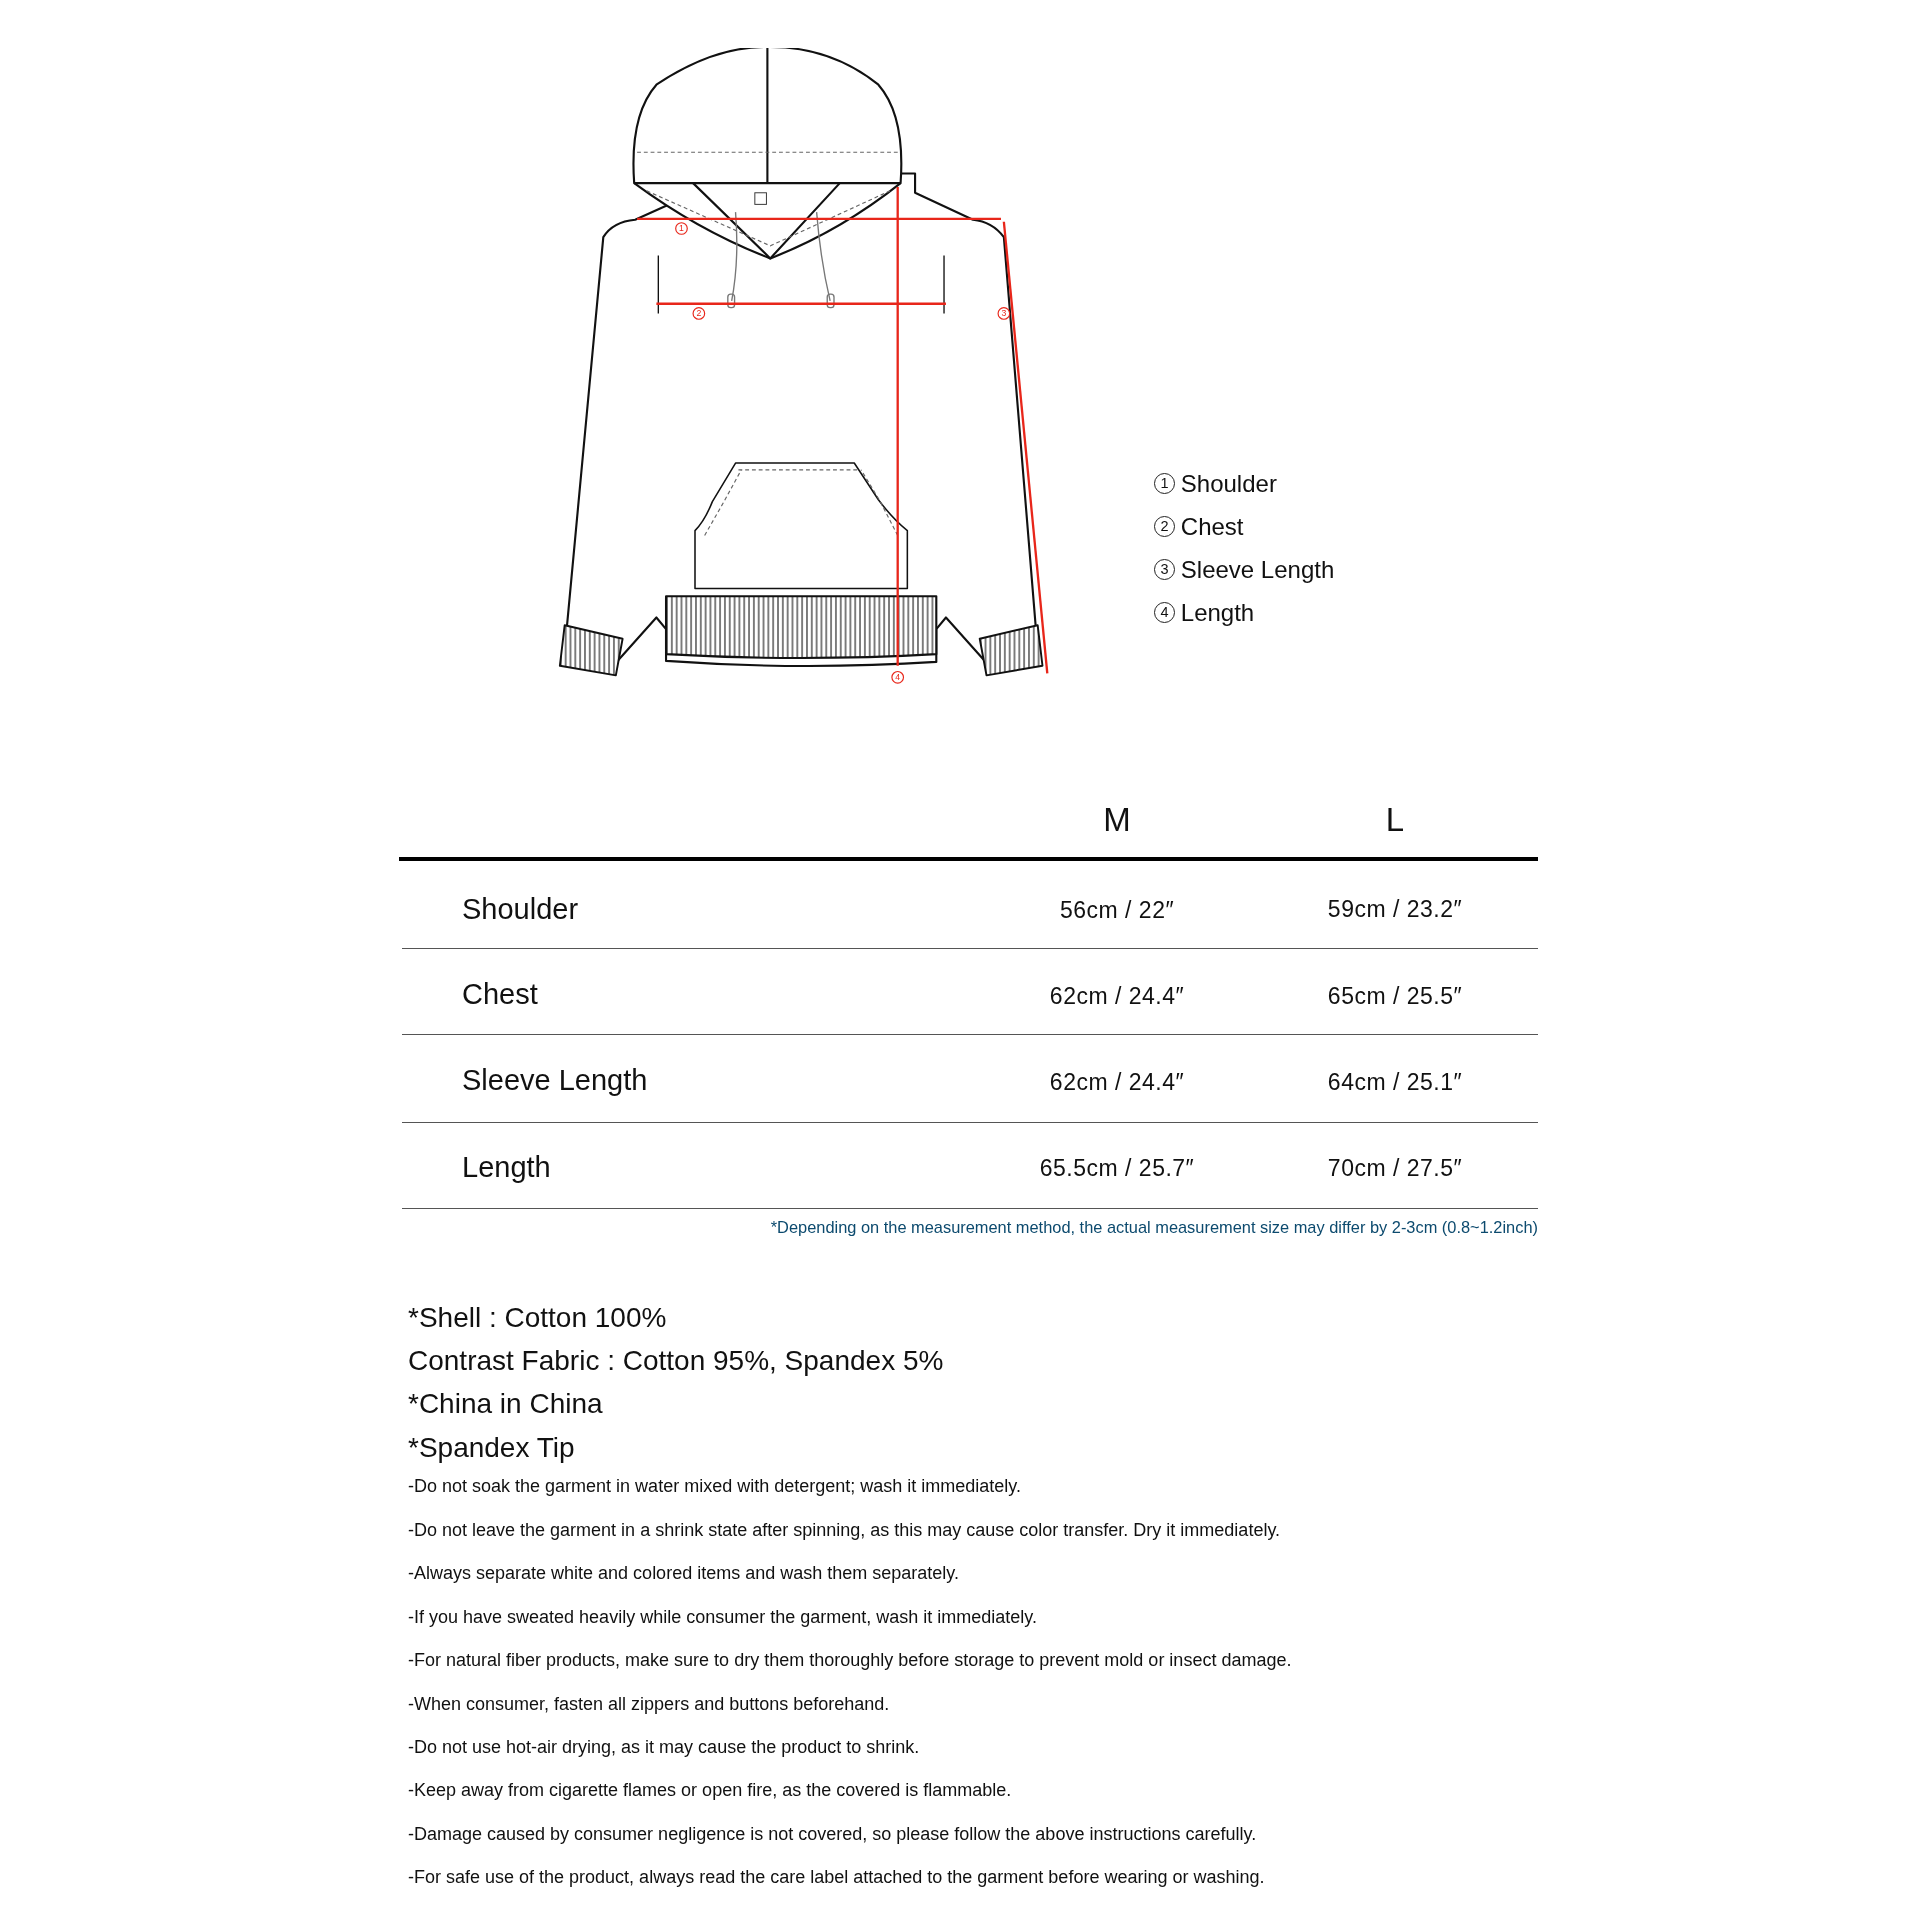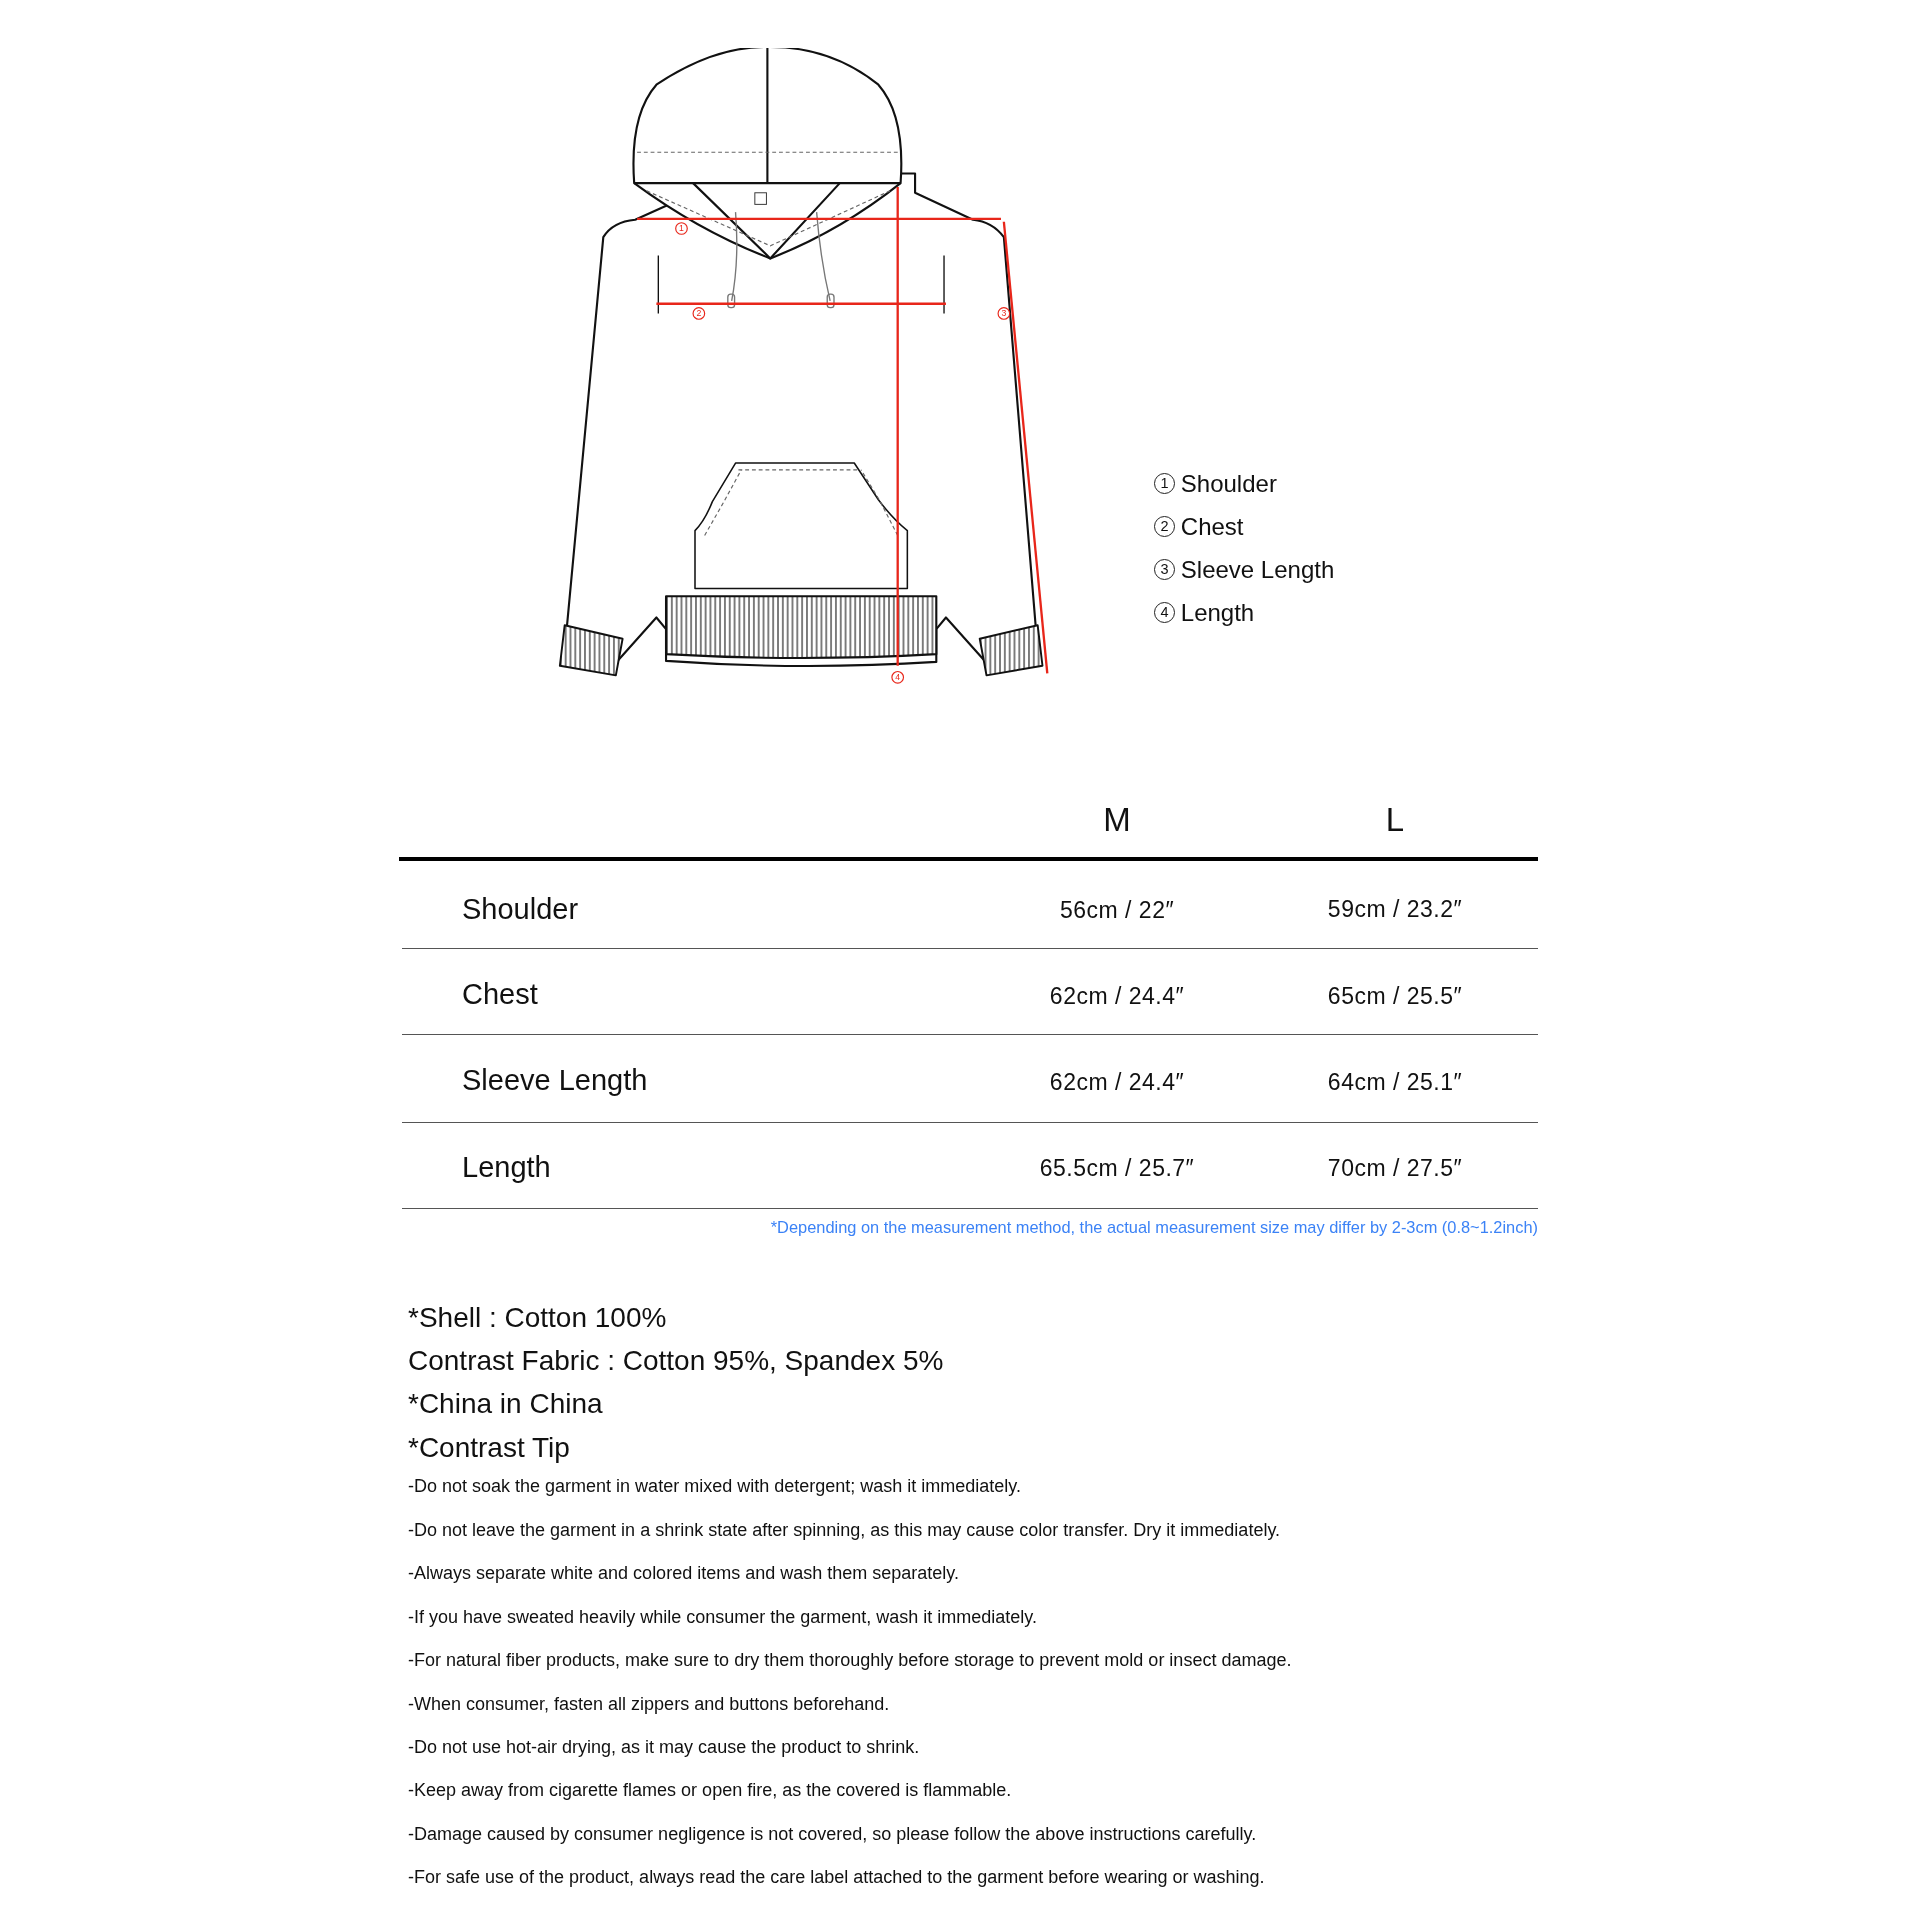--- a/index.html
+++ b/index.html
@@ -8,21 +8,21 @@
   #diagram { position: absolute; left: 550px; top: 48px; width: 512px; height: 666px; }
   .legend { position: absolute; left: 1154px; top: 462px; font-size: 24px; line-height: 43px; color: #111; }
   .legend-item { display: flex; align-items: center; white-space: nowrap; }
   .legend-num { display: inline-flex; width: 21px; height: 21px; border: 1.4px solid #222; border-radius: 50%;
                 font-size: 14.5px; line-height: 1; align-items: center; justify-content: center; margin-right: 5.8px; box-sizing: border-box; }
   .size-head { position: absolute; top: 801px; font-size: 33px; font-weight: 400; transform: translateX(-50%); }
   .rule-thick { position: absolute; left: 399px; width: 1139px; top: 857px; height: 3.9px; background: #000; }
   .rule-thin { position: absolute; left: 402px; width: 1136px; height: 1.4px; background: #555; }
   .row-label { position: absolute; left: 462px; font-size: 29px; transform: translateY(-50%); white-space: nowrap; }
   .cell { position: absolute; font-size: 23px; transform: translate(-50%, -50%); white-space: nowrap; letter-spacing: 0.5px; }
-  .disclaimer { position: absolute; right: 393px; top: 1218px; font-size: 16.4px; white-space: nowrap; color: #3b82f6; }
+  .disclaimer { position: absolute; right: 393px; top: 1218px; font-size: 16.4px; white-space: nowrap; color: #0c4a6e; }
   .info { position: absolute; left: 408px; font-size: 28px; white-space: nowrap; }
   .tip { position: absolute; left: 408px; font-size: 18px; white-space: nowrap; }
 </style>
 </head>
 <body>
 
 <svg id="diagram" viewBox="0 0 530 690" xmlns="http://www.w3.org/2000/svg">
   <defs>
     <pattern id="rib" width="5" height="10" patternUnits="userSpaceOnUse">
       <rect width="5" height="10" fill="#fff"></rect>
@@ -139,21 +139,21 @@
   </div>
   <div class="rule-thin" style="top:1208px"></div>
 
   <div class="disclaimer">*Depending on the measurement method, the actual measurement size may differ by 2-3cm (0.8~1.2inch)</div>
 </div>
 
 <div>
   <div class="info" style="top:1302px">*Shell : Cotton 100%</div>
   <div class="info" style="top:1345px">Contrast Fabric : Cotton 95%,  Spandex 5%</div>
   <div class="info" style="top:1388px">*China in China</div>
-  <div class="info" style="top:1432px">*Contrast Tip</div>
+  <div class="info" style="top:1432px">*Spandex Tip</div>
 
   <div class="tip" style="top:1476px">-Do not soak the garment in water mixed with detergent; wash it immediately.</div>
   <div class="tip" style="top:1520px">-Do not leave the garment in a shrink state after spinning, as this may cause color transfer. Dry it immediately.</div>
   <div class="tip" style="top:1563px">-Always separate white and colored items and wash them separately.</div>
   <div class="tip" style="top:1607px">-If you have sweated heavily while consumer the garment, wash it immediately.</div>
   <div class="tip" style="top:1650px">-For natural fiber products, make sure to dry them thoroughly before storage to prevent mold or insect damage.</div>
   <div class="tip" style="top:1694px">-When consumer, fasten all zippers and buttons beforehand.</div>
   <div class="tip" style="top:1737px">-Do not use hot-air drying, as it may cause the product to shrink.</div>
   <div class="tip" style="top:1780px">-Keep away from cigarette flames or open fire, as the covered is flammable.</div>
   <div class="tip" style="top:1824px">-Damage caused by consumer negligence is not covered, so please follow the above instructions carefully.</div>

